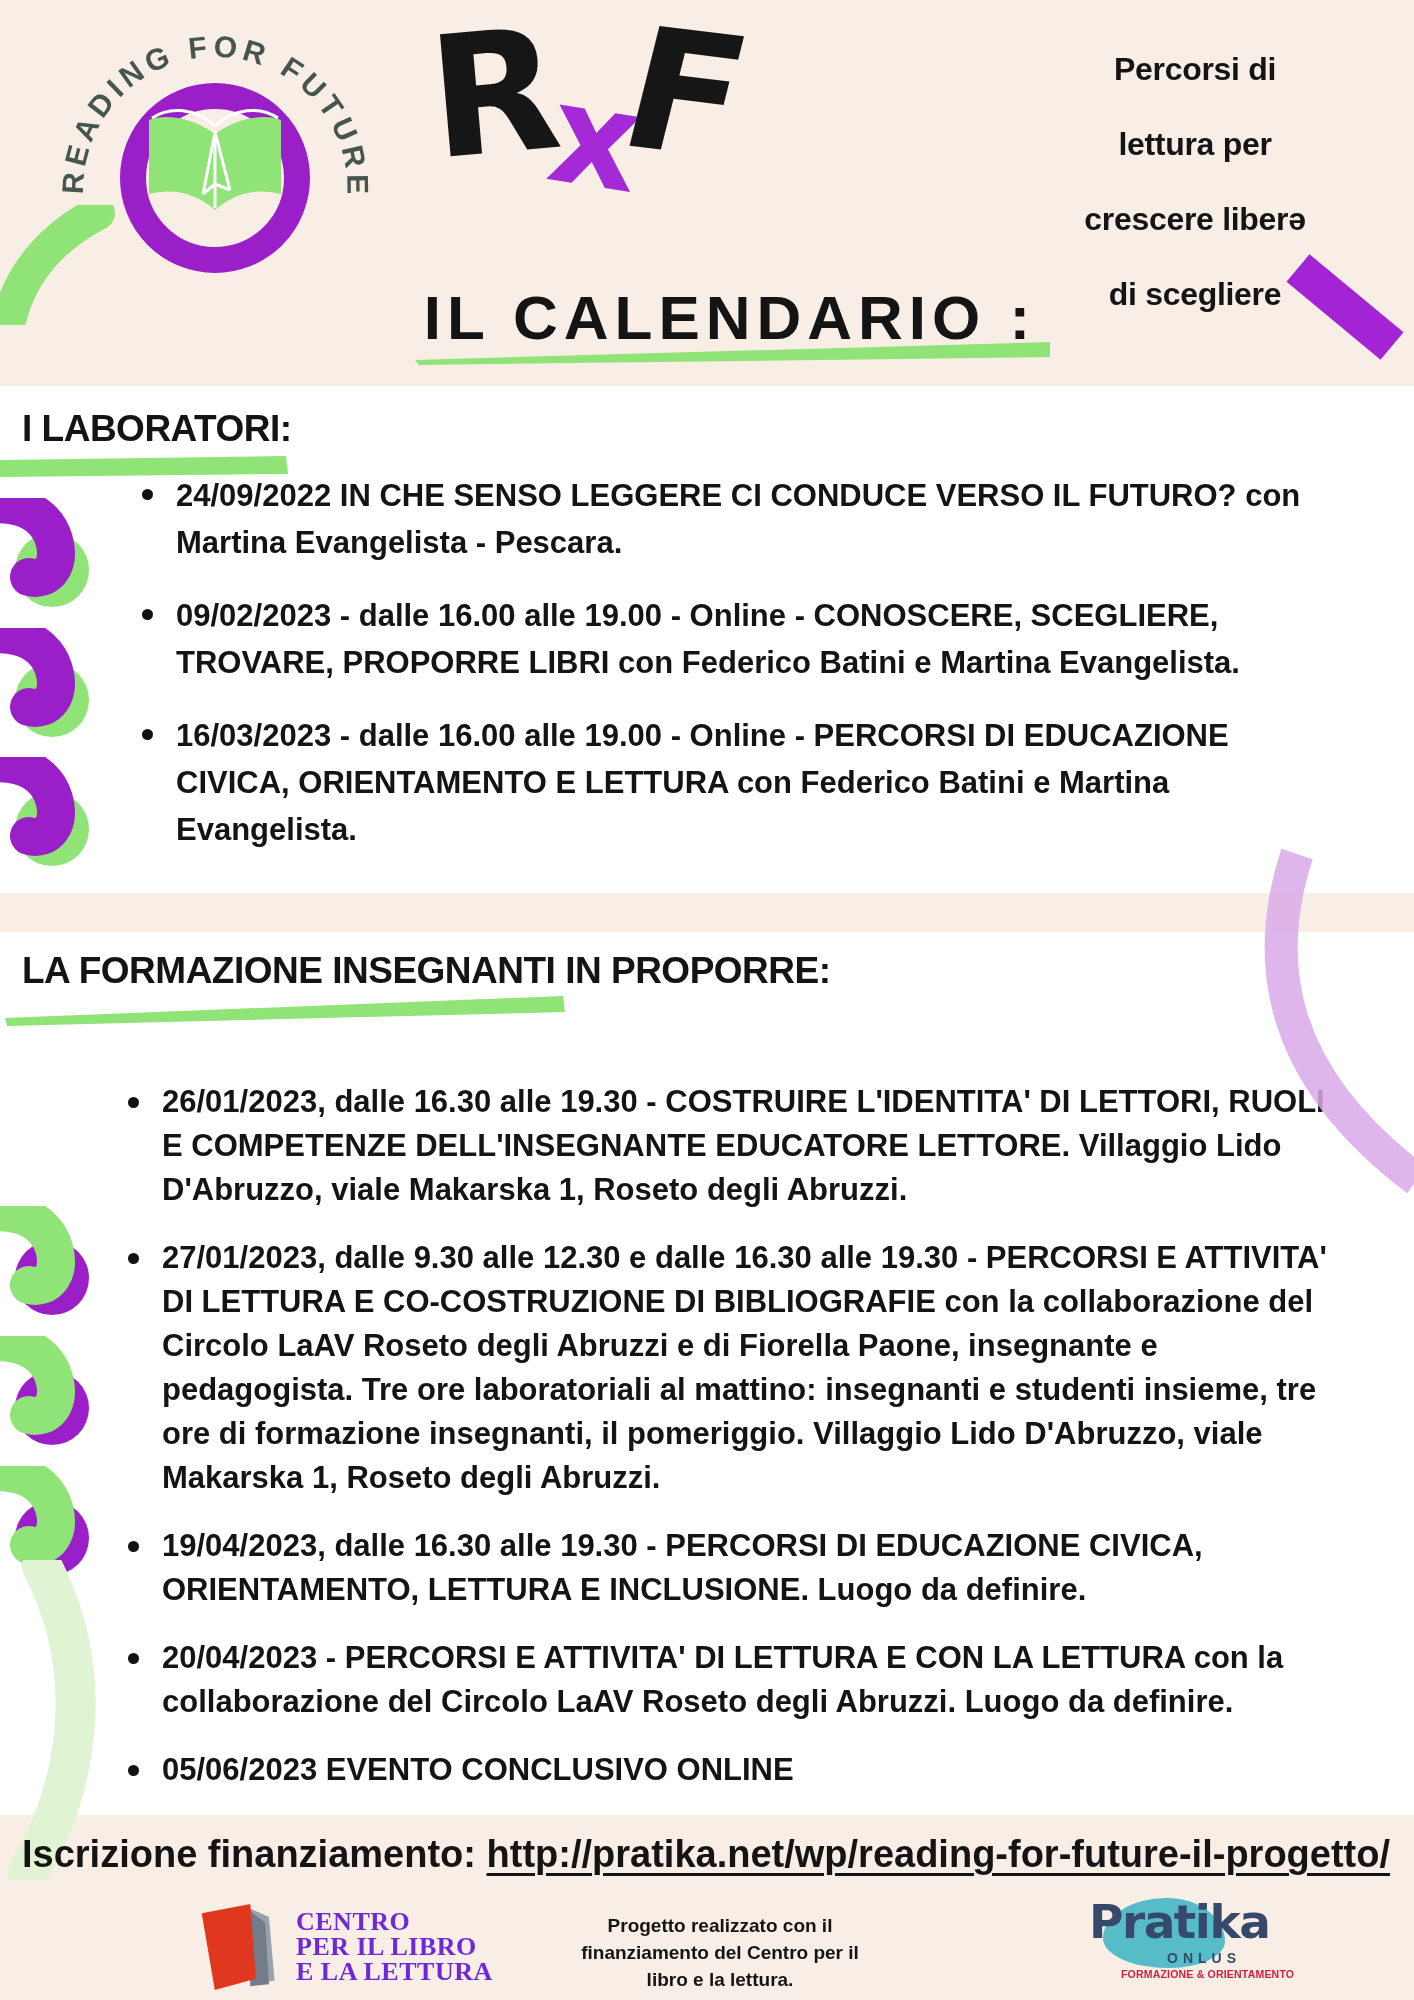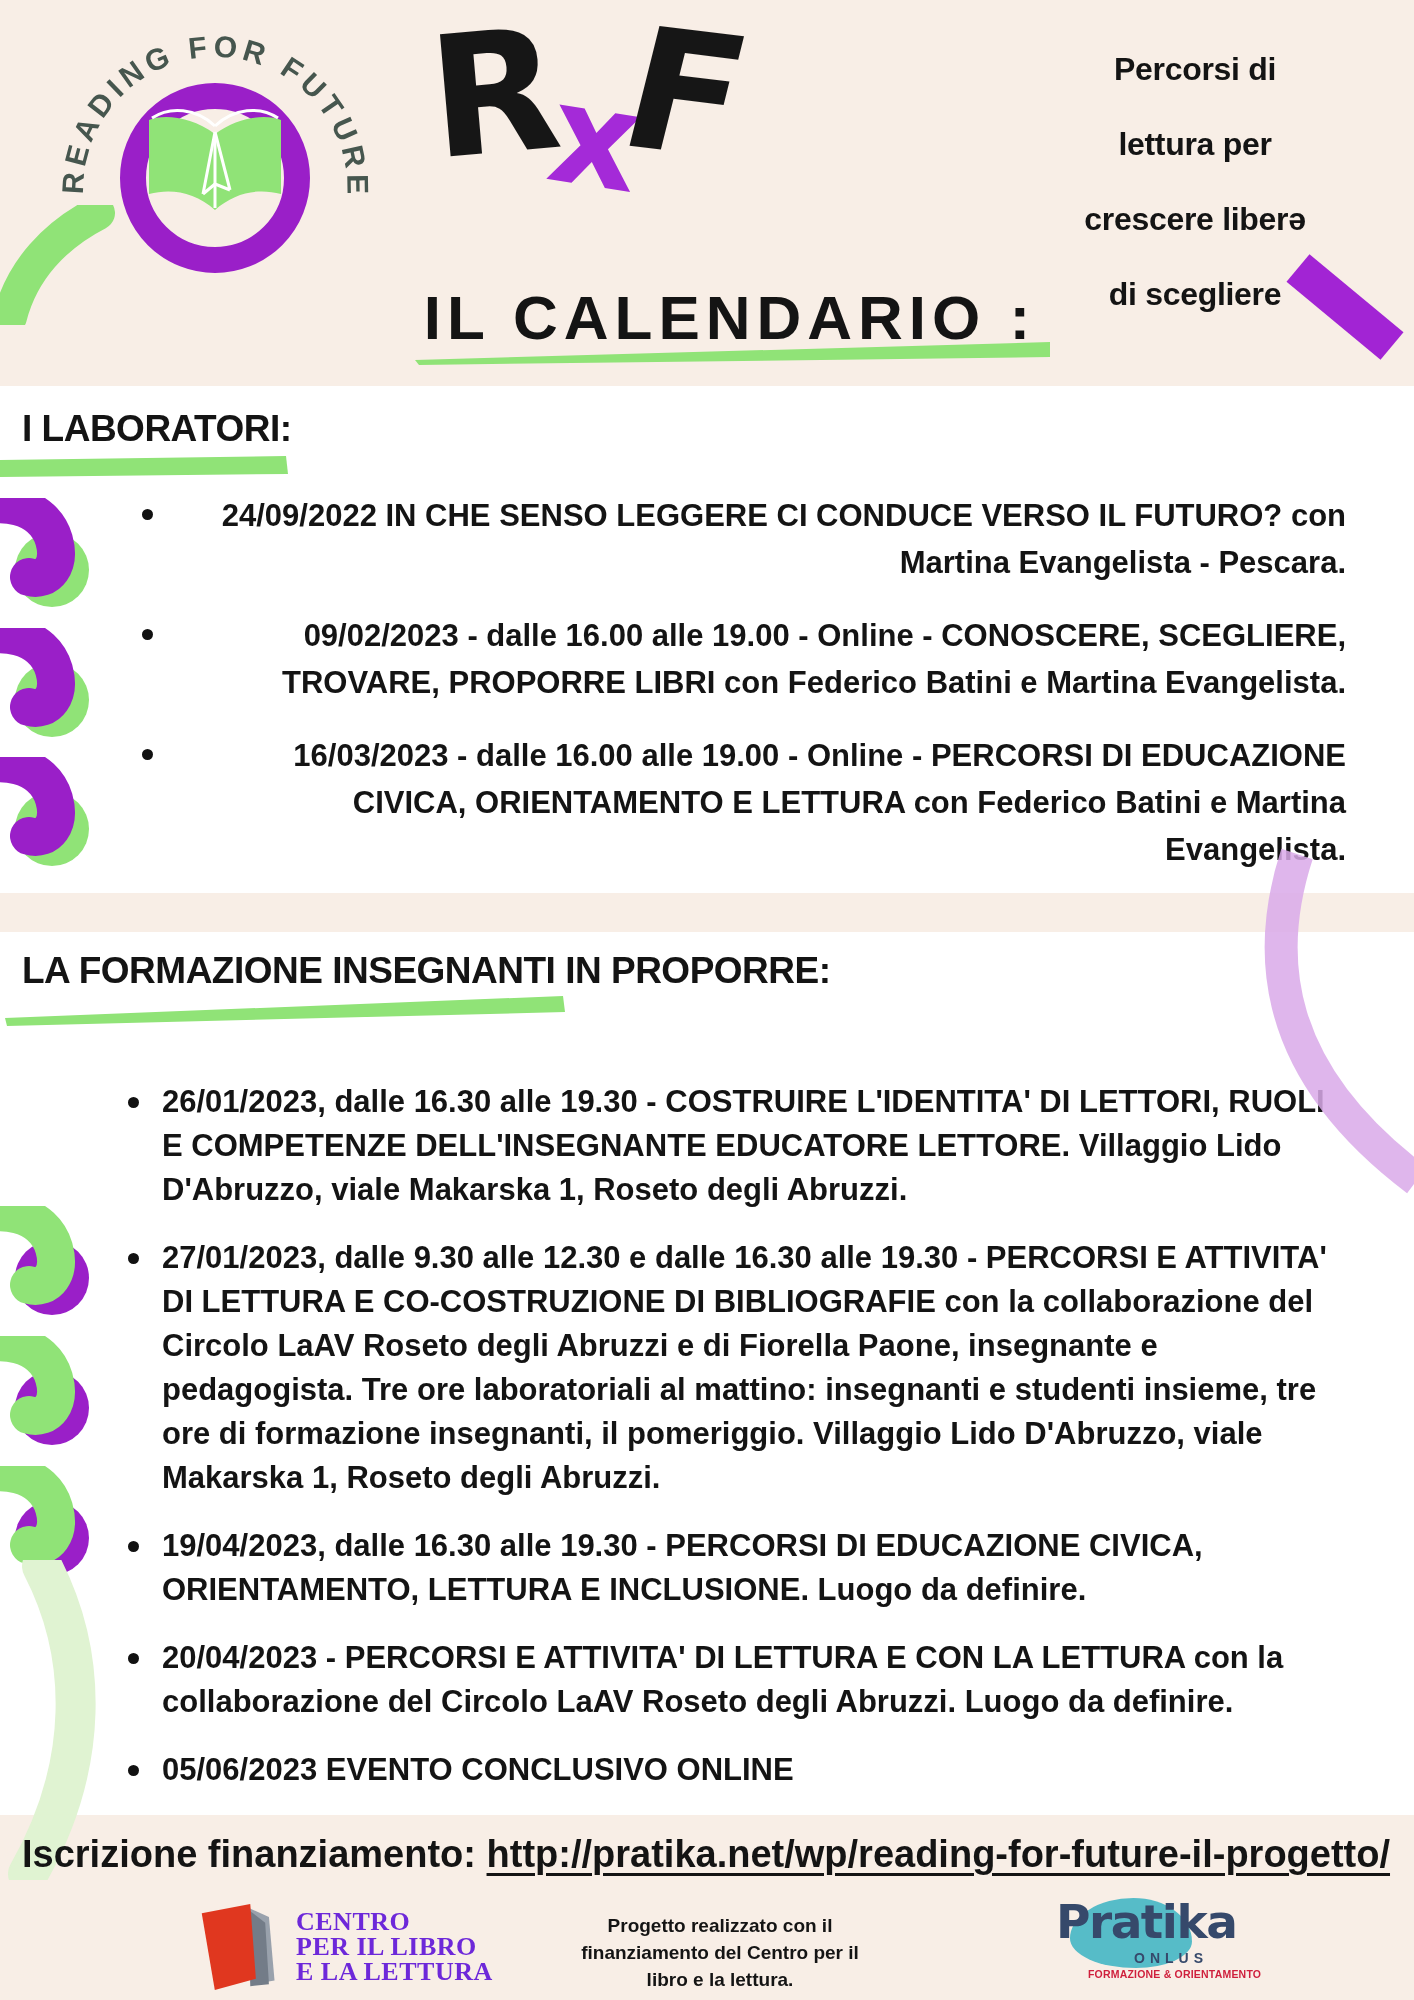--- a/index.html
+++ b/index.html
@@ -36,39 +36,39 @@
 
   .title{left:400px; top:282px; width:660px; text-align:center;
     font-size:62px; font-weight:bold; letter-spacing:6px; white-space:nowrap;}
 
   .h-section{font-weight:bold; font-size:37px; letter-spacing:-0.5px; white-space:nowrap;}
   .h1{left:22px; top:408px;}
   .h2{left:22px; top:950px;}
   .h3{left:22px; top:1010px; font-size:36px; font-weight:bold; white-space:nowrap;}
 
   ul.events{position:absolute; list-style:none; margin:0; padding:0; z-index:2;}
-  .events-1{left:140px; top:492px; width:1206px;text-align:right;}
+  .events-1{left:140px; top:472px; width:1206px;}
   .events-2{left:126px; top:1080px; width:1206px;}
   .events li{position:relative; padding-left:36px; font-weight:bold; color:var(--ink);}
   .events-1 li{font-size:31px; line-height:47px; margin-bottom:26px;}
   .events-2 li{font-size:31px; line-height:44px; margin-bottom:24px;}
   .events li:last-child{margin-bottom:0;}
   .events .dot{position:absolute; left:2px; top:17px; width:11px; height:11px;
     border-radius:50%; background:#111;}
 
   .iscrizione{left:22px; top:1833px; font-size:38px; font-weight:bold; white-space:nowrap; z-index:3;}
   .iscrizione .url{text-decoration:underline; text-underline-offset:6px; text-decoration-thickness:3px; color:var(--ink); cursor:pointer;}
 
   
   .cepell{left:198px; top:1900px; width:330px; height:92px; z-index:3; display:flex; align-items:center;}
   .cepell-text{margin-left:14px; font-family:Liberation Serif, serif; font-weight:bold;
     font-size:26px; line-height:25px; letter-spacing:0.5px; color:#6d28d9;}
   .funding-note{left:575px; top:1912px; width:290px; text-align:center;
     font-size:19px; font-weight:bold; line-height:27px; z-index:3;}
-  .pratika{left:1056px; top:1894px; width:185px; height:92px; z-index:3;text-align:right;}
+  .pratika{left:1089px; top:1894px; width:185px; height:92px; z-index:3;text-align:right;}
   .pratika .bubble{position:absolute; left:14px; top:4px; width:122px; height:70px;
     background:var(--pratika-teal); border-radius:52% 48% 46% 54% / 58% 62% 38% 42%;}
   .pratika .name{position:absolute; left:0px; top:0px; font-size:47px; font-weight:bold;
     letter-spacing:-1.5px; color:var(--pratika-navy); font-family:"DejaVu Sans", sans-serif;}
   .pratika .onlus{position:absolute; left:78px; top:56px; font-size:14px; font-weight:bold;
     letter-spacing:5px; color:var(--pratika-navy);}
   .pratika .ptag{position:absolute; left:32px; top:74px; font-size:10.5px; font-weight:bold;
     color:var(--pratika-red); letter-spacing:0.2px; white-space:nowrap;}
 </style>
 </head>

